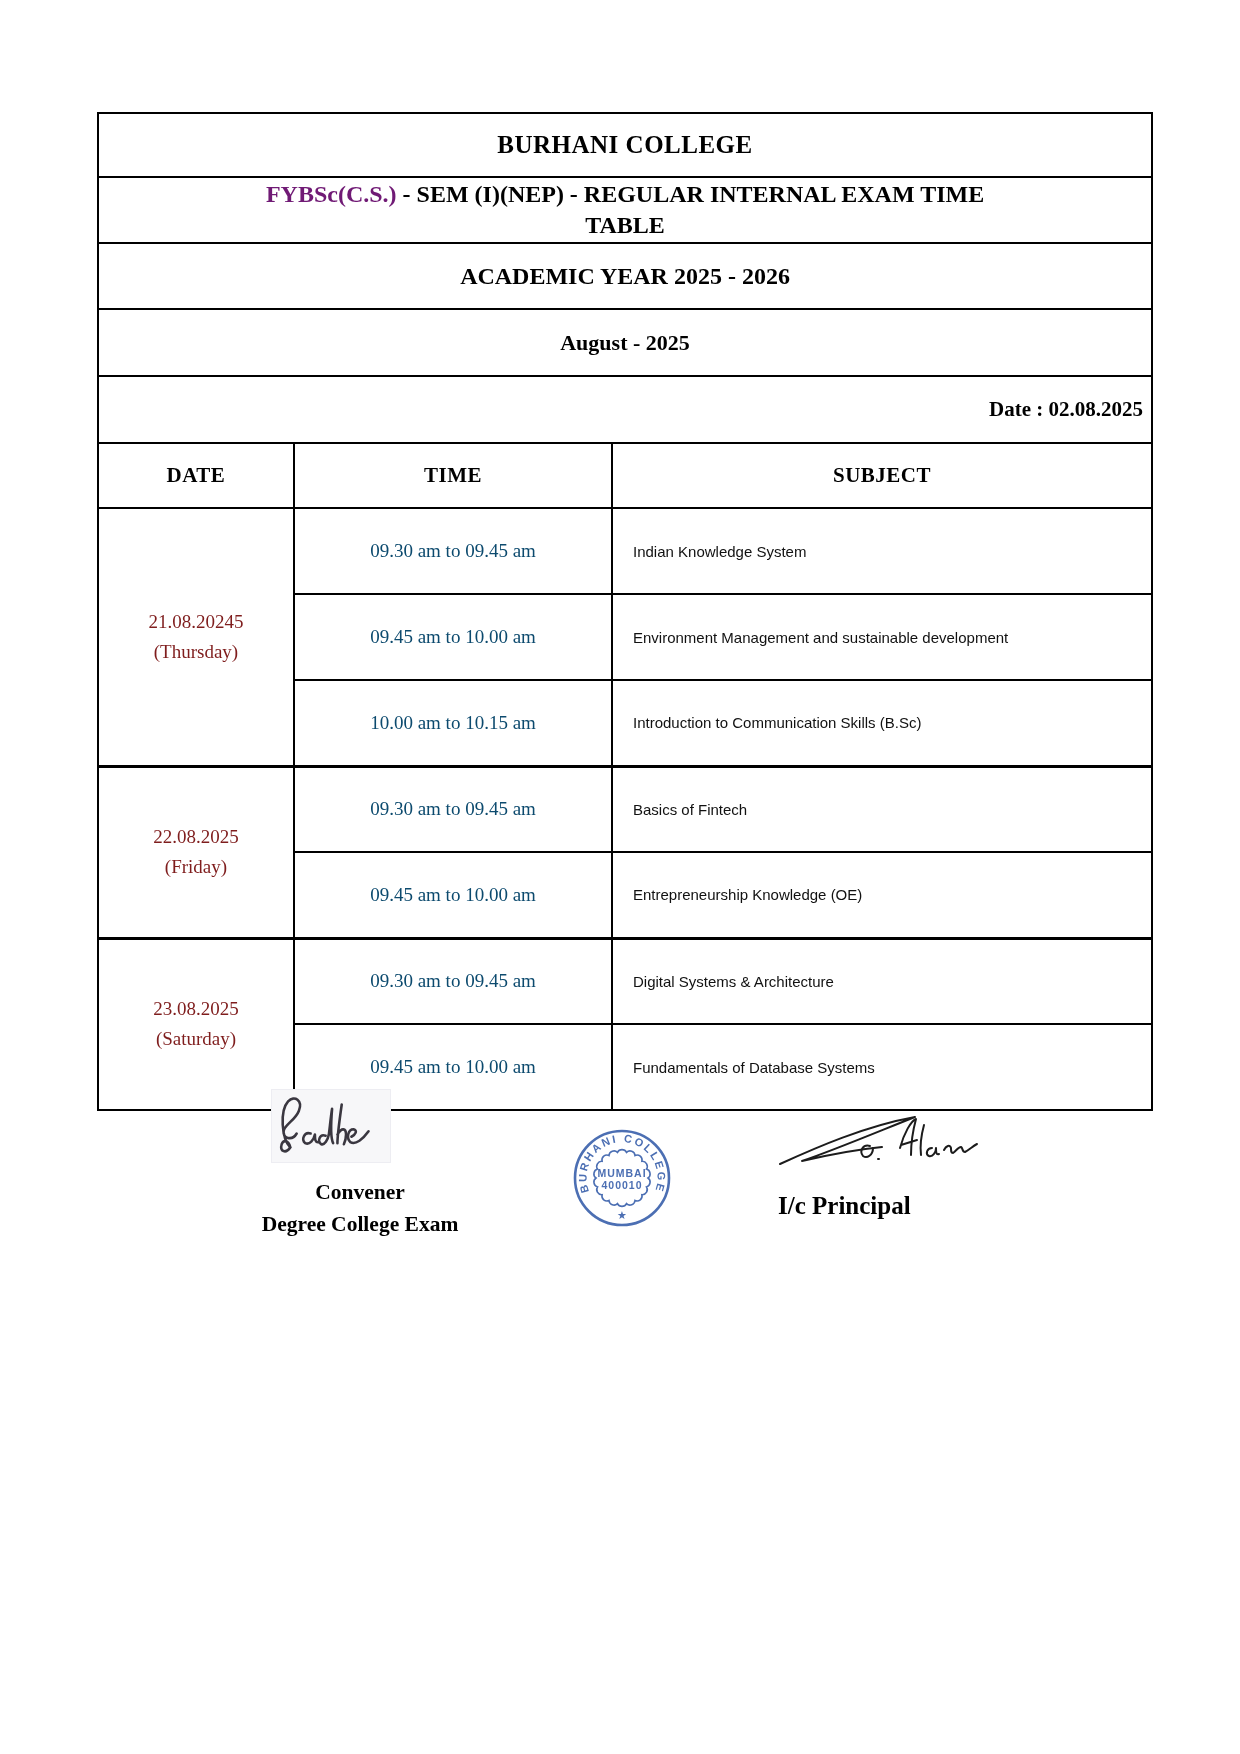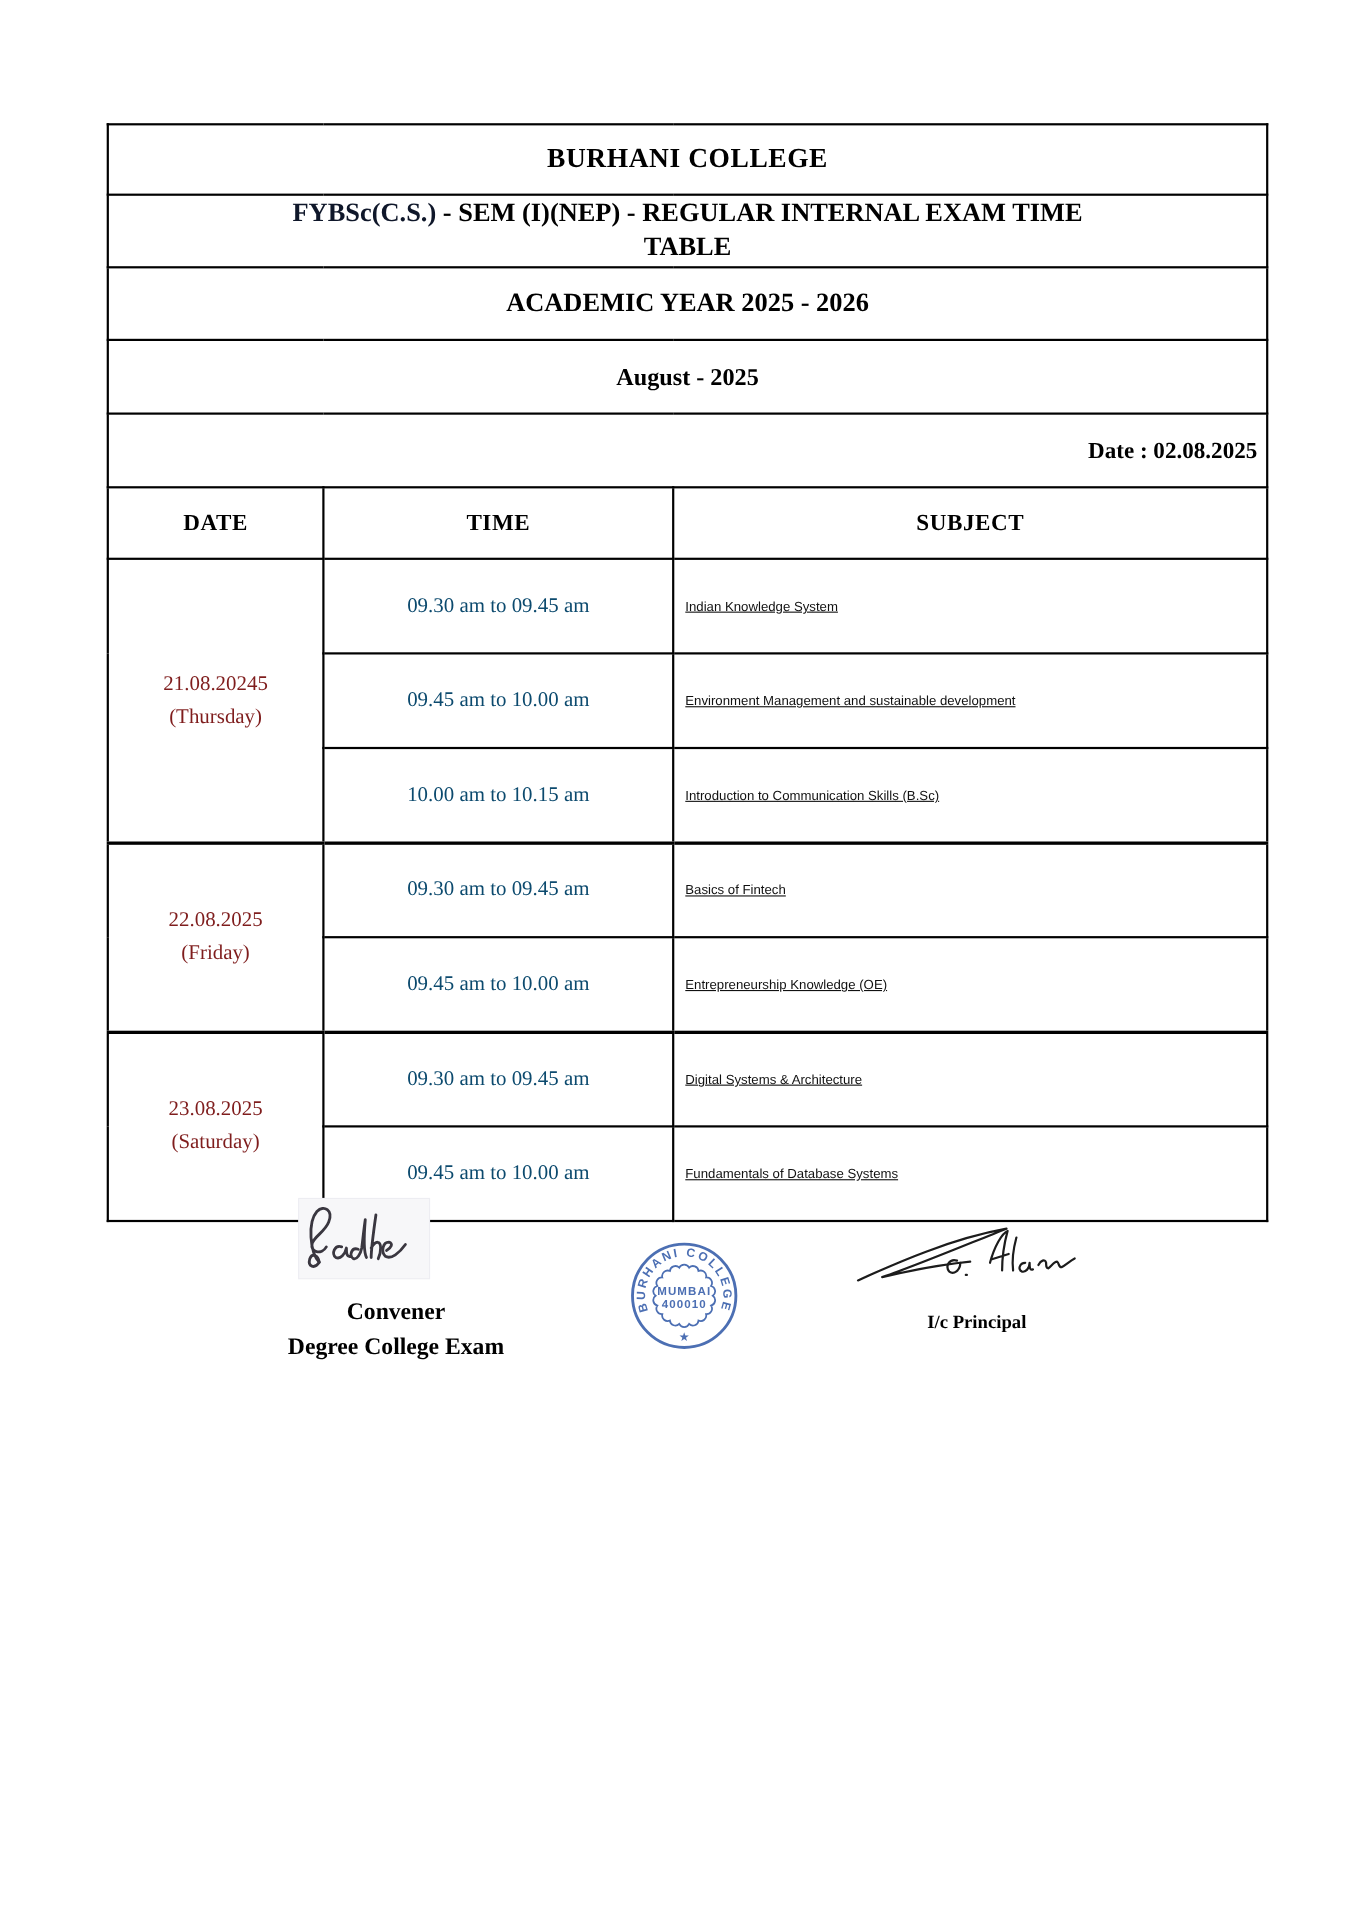--- a/index.html
+++ b/index.html
@@ -9,51 +9,51 @@
 
   
   table.doc { position:absolute; left:97px; top:112px; width:1054px;
               border-collapse:collapse; table-layout:fixed; background:#fff; }
   .doc td, .doc th { border:2px solid #000; vertical-align:middle; }
 
   .band-college td { height:64px; text-align:center;
       font-weight:bold; font-size:25px; letter-spacing:.5px; }
   .band-title td { height:66px; text-align:center;
       font-weight:bold; font-size:24px; line-height:31px; }
-  .band-title .red { color:#0f172a; }
+  .band-title .red { color:#701a75; }
   .band-year td { height:66px; text-align:center; font-weight:bold; font-size:24px; }
   .band-month td { height:67px; text-align:center; font-weight:bold; font-size:22px; }
   .band-date td { height:67px; text-align:right; padding-right:8px;
       font-weight:bold; font-size:21px;margin-left:20px; }
 
   tr.head-row th { height:65px; text-align:center;
       font-weight:bold; font-size:21px; letter-spacing:.5px; }
 
   td.date-cell { text-align:center; font-size:19px; line-height:30px; color:#7f1d1d; }
   td.time-cell { height:86px; text-align:center; font-size:19px; color:#0c4a6e; }
-  td.subject-cell { font-family:"Liberation Sans", sans-serif; font-size:12px;
-      padding-left:10px; color:#111;text-decoration:underline; }
+  td.subject-cell { font-family:"Liberation Sans", sans-serif; font-size:15px;
+      padding-left:20px; color:#111; }
   tr.group-start td { border-top:3px solid #000; }
 
   
   .sig-left-box { position:absolute; left:272px; top:1090px; width:118px; height:72px;
       background:#f7f7f9; box-shadow:0 0 0 1px #ededf2; }
   .sig-left-box svg { width:100%; height:100%; }
 
   .convener-block { position:absolute; left:195px; top:1176px; width:330px;
       text-align:center; font-weight:bold; font-size:21.5px; line-height:32px; }
 
   .stamp-box { position:absolute; left:570px; top:1126px; width:104px; height:104px; }
   .stamp-box svg { width:100%; height:100%; opacity:.92; }
 
   .sig-right-box { position:absolute; left:770px; top:1106px; width:215px; height:72px; }
   .sig-right-box svg { width:100%; height:100%; }
 
   .principal-block { position:absolute; left:778px; top:1192px; width:220px;
-      text-align:center; font-weight:bold; font-size:17px; }
+      text-align:left; font-weight:bold; font-size:25px; }
 </style>
 </head>
 <body>
 
 <div class="page">
 
   <table class="doc">
     <colgroup>
       <col style="width:196px">
         <col style="width:318px">

